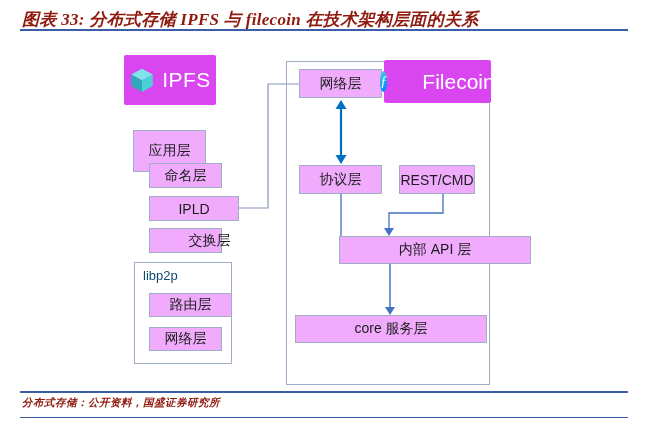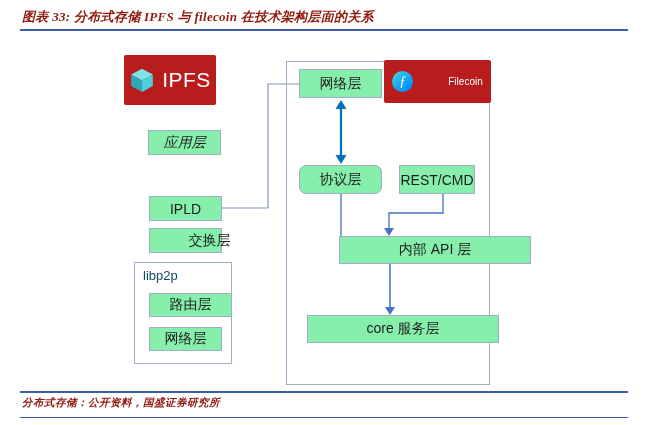--- a/index.html
+++ b/index.html
@@ -4,59 +4,59 @@
 <style>
   html,body{margin:0;padding:0;background:#fff;}
   .page{
     position:relative;width:648px;height:425px;background:#ffffff;overflow:hidden;
     font-family:"Liberation Sans","DejaVu Sans",sans-serif;
   }
   
   .fig-title{
     position:absolute;left:22px;top:8px;width:600px;
     font-family:"Liberation Serif","DejaVu Serif",serif;
-    font-size:13px;font-weight:bold;font-style:italic;color:#8f1a0f;
+    font-size:17px;font-weight:bold;font-style:italic;color:#8f1a0f;
     letter-spacing:.3px;white-space:nowrap;
   }
   .rule{position:absolute;left:20px;width:608px;background:#3b5ea9;}
   .rule-top{top:29px;height:2px;}
   .rule-mid{top:391px;height:2px;}
   .rule-bottom{top:417px;height:1px;}
   .source{
     position:absolute;left:22px;top:396px;
     font-family:"Liberation Serif","DejaVu Serif",serif;
     font-size:10.5px;font-weight:bold;font-style:italic;color:#8f1a0f;
     letter-spacing:.5px;
   }
   
   .box{
-    position:absolute;border:1px solid #9fadc6;background:#86efac;
+    position:absolute;border:1px solid #9fadc6;background:#f0abfc;
     display:flex;align-items:center;justify-content:center;
     font-size:14px;color:#1c1c1c;z-index:2;box-sizing:border-box;white-space:nowrap;
   }
   .group-box{
     position:absolute;border:1px solid #9fadc6;background:transparent;
     z-index:2;box-sizing:border-box;
   }
   .group-label{
     position:absolute;left:8px;top:5px;font-size:13px;color:#0c4a6e;z-index:3;
   }
   .outer-box{
     position:absolute;border:1px solid #9fadc6;background:transparent;
     z-index:1;box-sizing:border-box;
   }
   
   .logo{
-    position:absolute;background:#b91c1c;display:flex;align-items:center;justify-content:center;
+    position:absolute;background:#d946ef;display:flex;align-items:center;justify-content:center;
     z-index:3;border-radius:2px;
   }
   .ipfs-logo{left:124px;top:55px;width:92px;height:50px;gap:7px;}
   .ipfs-text{color:#fff;font-size:21px;letter-spacing:.5px;}
   .fc-logo{left:384px;top:60px;width:107px;height:43px;gap:7px;}
-  .fc-text{color:#fff;font-size:10px;margin-left:28px;}
+  .fc-text{color:#fff;font-size:21px;margin-left:28px;}
   .fc-coin{
     width:21px;height:21px;border-radius:50%;
     background:linear-gradient(135deg,#45d6d9 0%,#0090ff 80%);
     display:flex;align-items:center;justify-content:center;
     color:#fff;font-size:14px;font-style:italic;
     font-family:"Liberation Serif",serif;
   }
   svg.connectors{position:absolute;left:0;top:0;z-index:1;pointer-events:none;}
 </style>
 </head>
@@ -86,41 +86,42 @@
 
   <div class="logo ipfs-logo">
     <svg width="26" height="26" viewBox="0 0 24 24">
       <polygon points="12,1.5 22,7 12,12.5 2,7" fill="#7fe3ea"></polygon>
       <polygon points="2,7 12,12.5 12,23 2,17.5" fill="#2fa9ba"></polygon>
       <polygon points="22,7 12,12.5 12,23 22,17.5" fill="#4bd0da"></polygon>
     </svg>
     <span class="ipfs-text">IPFS</span>
   </div>
 
-  <div class="box" style="left:148px;top:130px;width:73px;height:25px;font-style:italic;">应用层</div>
-  <div class="box" style="left:149px;top:196px;width:73px;height:25px;">IPLD</div>
+  <div class="box" style="left:133px;top:130px;width:73px;height:42px;">应用层</div>
+  <div class="box" style="left:149px;top:163px;width:73px;height:25px;">命名层</div>
+  <div class="box" style="left:149px;top:196px;width:90px;height:25px;">IPLD</div>
   <div class="box" style="left:149px;top:228px;width:73px;height:25px;padding-left:48px;">交换层</div>
 
   <div class="group-box" style="left:134px;top:262px;width:98px;height:102px;">
     <span class="group-label">libp2p</span>
   </div>
   <div class="box" style="left:149px;top:293px;width:83px;height:24px;">路由层</div>
   <div class="box" style="left:149px;top:327px;width:73px;height:24px;">网络层</div>
 
   <div class="outer-box" style="left:286px;top:61px;width:204px;height:324px;"></div>
 
   <div class="box" style="left:299px;top:69px;width:83px;height:29px;">网络层</div>
 
   <div class="logo fc-logo">
     <span class="fc-coin">ƒ</span>
     <span class="fc-text">Filecoin</span>
   </div>
 
-  <div class="box" style="left:299px;top:165px;width:83px;height:29px;border-radius:7px;">协议层</div>
+  <div class="box" style="left:299px;top:165px;width:83px;height:29px;">协议层</div>
   <div class="box" style="left:399px;top:165px;width:76px;height:29px;">REST/CMD</div>
   <div class="box" style="left:295px;top:236px;width:192px;height:28px;margin-left:44px;">内部 API 层</div>
-  <div class="box" style="left:295px;top:315px;width:192px;height:28px;margin-left:12px;">core 服务层</div>
+  <div class="box" style="left:295px;top:315px;width:192px;height:28px;">core 服务层</div>
 
   <div class="rule rule-mid"></div>
   <div class="source">分布式存储：公开资料，国盛证券研究所</div>
   <div class="rule rule-bottom"></div>
 
 </div>
 
 </body></html>

